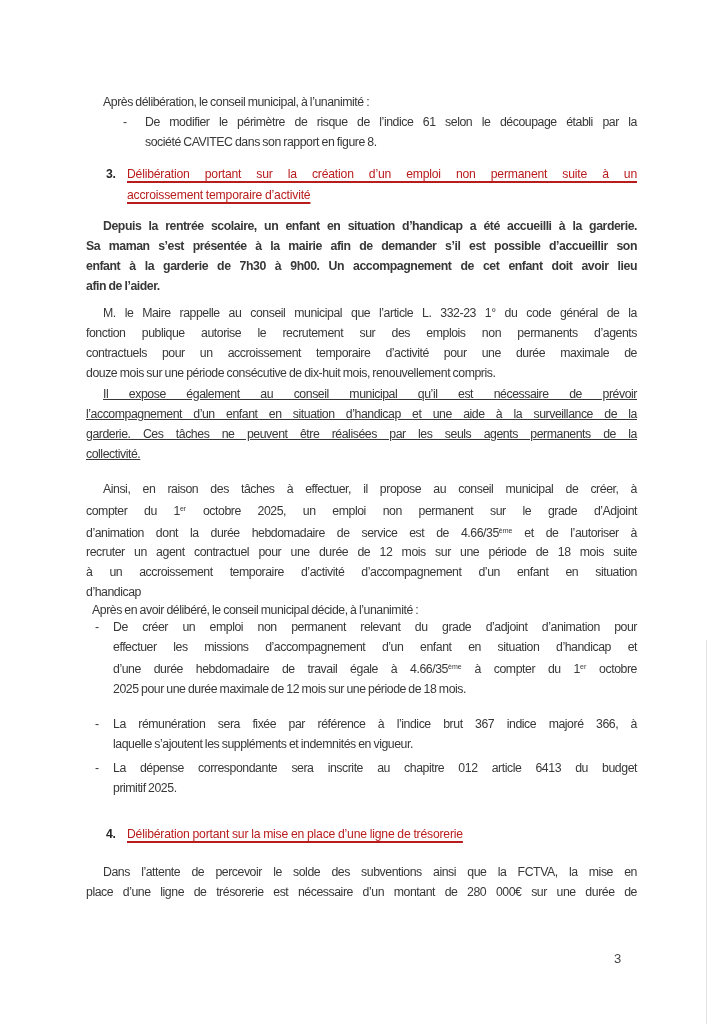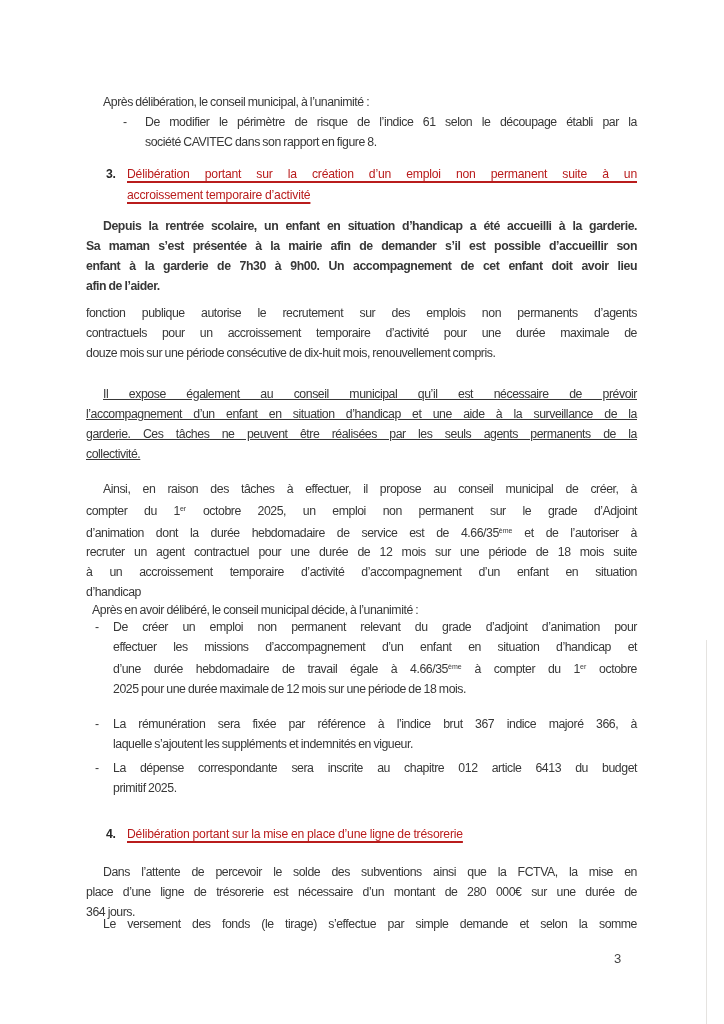--- a/index.html
+++ b/index.html
@@ -52,20 +52,21 @@
   </div>
 
   <div class="blk" style="left:86px;top:216px;width:551px;font-weight:bold;">
     <div class="line ind17">Depuis la rentrée scolaire, un enfant en situation d’handicap a été accueilli à la garderie.</div>
     <div class="line">Sa maman s’est présentée à la mairie afin de demander s’il est possible d’accueillir son</div>
     <div class="line">enfant à la garderie de 7h30 à 9h00. Un accompagnement de cet enfant doit avoir lieu</div>
     <div class="line last">afin de l’aider.</div>
   </div>
 
   <div class="blk" style="left:86px;top:303px;width:551px;">
+    <div class="line ind17">M. le Maire rappelle au conseil municipal que l’article L. 332-23 1° du code général de la</div>
     <div class="line">fonction publique autorise le recrutement sur des emplois non permanents d’agents</div>
     <div class="line">contractuels pour un accroissement temporaire d’activité pour une durée maximale de</div>
     <div class="line last">douze mois sur une période consécutive de dix-huit mois, renouvellement compris.</div>
   </div>
 
   <div class="blk" style="left:86px;top:384px;width:551px;text-decoration:underline;">
     <div class="line ind17">Il expose également au conseil municipal qu’il est nécessaire de prévoir</div>
     <div class="line">l’accompagnement d’un enfant en situation d’handicap et une aide à la surveillance de la</div>
     <div class="line">garderie. Ces tâches ne peuvent être réalisées par les seuls agents permanents de la</div>
     <div class="line last">collectivité.</div>
@@ -113,24 +114,22 @@
   <div class="blk heading" style="left:106px;top:824px;width:531px;">
     <span class="hnum">4.</span>
     <div class="htxt">
       <div class="line last">Délibération portant sur la mise en place d’une ligne de trésorerie</div>
     </div>
   </div>
 
   <div class="blk" style="left:86px;top:862px;width:551px;">
     <div class="line ind17">Dans l’attente de percevoir le solde des subventions ainsi que la FCTVA, la mise en</div>
     <div class="line">place d’une ligne de trésorerie est nécessaire d’un montant de 280 000€ sur une durée de</div>
-    <div class="line last">364 jours.</div>
   </div>
 
   <div class="blk" style="left:86px;top:914px;width:551px;">
-    <div class="line ind17">Le versement des fonds (le tirage) s’effectue par simple demande et selon la somme</div>
   </div>
 
   <div id="pageno">3</div>
 
   <div id="scan-edge"></div>
 
 </div>
 
 </body></html>

